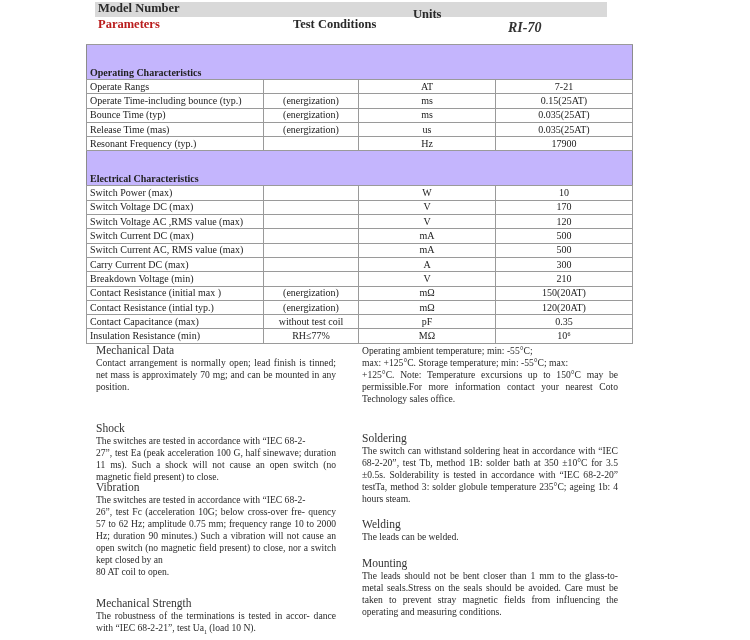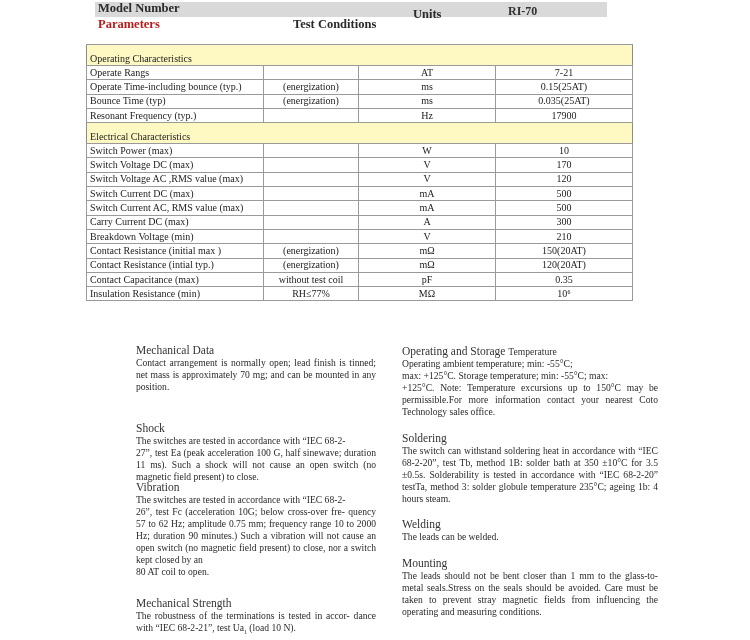--- a/index.html
+++ b/index.html
@@ -8,45 +8,45 @@
       font-family: "Liberation Serif", "DejaVu Serif", serif; color: #222;
     }
     .model-band {
       position: absolute; left: 95px; top: 2px; width: 512px; height: 15px;
       background: #d9d9d9;
     }
     .model-label {
       position: absolute; left: 98px; top: 1px; font-weight: bold; font-size: 12.5px; color: #2a2a2a;
     }
     .model-value {
-      position: absolute; left: 508px; top: 4px; font-weight: bold; font-size: 12px; color: #333;
+      position: absolute; left: 508px; top: 20px; font-weight: bold; font-size: 14px; color: #333; font-style: italic;
     }
     .hdr-param { position: absolute; left: 98px; top: 17px; font-weight: bold; font-size: 12.5px; color: #b91c1c; }
     .hdr-test  { position: absolute; left: 293px; top: 17px; font-weight: bold; font-size: 12.5px; color: #2a2a2a; }
     .hdr-units { position: absolute; left: 413px; top: 7px; font-weight: bold; font-size: 12.5px; color: #2a2a2a; }
 
     table.spec {
       position: absolute; left: 86px; top: 44px; width: 546px;
       border-collapse: collapse; table-layout: fixed;
       border: 1.5px solid #8c8c8c;
       font-size: 10px;
     }
     table.spec td {
       border: 1px solid #9a9a9a;
       height: 13.3px; padding: 0 3px; line-height: 12px;
       white-space: nowrap; overflow: hidden;
     }
     table.spec tr.section td {
-      background: #fef9c3; font-weight: normal; height: 18px; padding-top: 2px;
+      background: #c4b5fd; font-weight: bold; height: 18px; padding-top: 16px;
       vertical-align: bottom; border-left: none; border-right: none;
     }
     table.spec td.c { text-align: center; }
     col.c1 { width: 177px; } col.c2 { width: 95px; } col.c3 { width: 137px; } col.c4 { width: 137px; }
 
-    .sec { position: absolute; font-size: 9.6px; line-height: 12px; color: #2a2a2a; text-align: justify; margin-left: 40px; }
+    .sec { position: absolute; font-size: 9.6px; line-height: 12px; color: #2a2a2a; text-align: justify; }
     .sec h3 {
       margin: 0; font-weight: normal; font-size: 11.5px; line-height: 13px; color: #333;
     }
     .sec p { margin: 0; }
     .sec sub { font-size: 6px; }
     .sec .h-small { font-size: 9.6px; }
   </style>
 </head>
 <body>
 
@@ -80,20 +80,26 @@
         <td class="c">ms</td>
         <td class="c">0.15(25AT)</td>
       </tr>
       <tr>
         <td>Bounce Time (typ)</td>
         <td class="c">(energization)</td>
         <td class="c">ms</td>
         <td class="c">0.035(25AT)</td>
       </tr>
       <tr>
+        <td>Release Time (mas)</td>
+        <td class="c">(energization)</td>
+        <td class="c">us</td>
+        <td class="c">0.035(25AT)</td>
+      </tr>
+      <tr>
         <td>Resonant Frequency  (typ.)</td>
         <td class="c"></td>
         <td class="c">Hz</td>
         <td class="c">17900</td>
       </tr>
       <tr class="section">
         <td colspan="4">Electrical Characteristics</td>
       </tr>
       <tr>
         <td>Switch Power (max)</td>
@@ -181,21 +187,20 @@
   <p>26”, test Fc (acceleration 10G; below cross-over fre- quency 57 to 62 Hz; amplitude  0.75 mm; frequency range 10 to 2000 Hz; duration 90 minutes.) Such a vibration will not cause an open switch (no magnetic field present)  to close, nor a switch kept closed by an</p>
   <p style="text-align:left">80 AT coil to open.</p>
 </div>
 
 <div class="sec" style="left:96px; top:597px; width:240px;">
   <h3>Mechanical Strength</h3>
   <p><span>The robustness  of the terminations  is tested  in accor- dance with “IEC 68-2-21”, test Ua</span><sub>1</sub><span> (load 10 N).</span></p>
 </div>
 
 <div class="sec" style="left:362px; top:345px; width:256px;">
-  <h3><span>Operating and Storage</span> <span class="h-small">Temperature</span></h3>
   <p style="text-align:left">Operating ambient temperature;  min: -55°C;</p>
   <p style="text-align:left">max: +125°C.  Storage temperature;  min: -55°C; max:</p>
   <p>+125°C.  Note: Temperature   excursions up to 150°C may be permissible.For more information contact  your nearest  Coto Technology  sales office.</p>
 </div>
 
 <div class="sec" style="left:362px; top:432px; width:256px;">
   <h3>Soldering</h3>
   <p>The switch can withstand soldering heat in accordance with “IEC 68-2-20”, test Tb, method 1B: solder bath at 350 ±10°C for 3.5 ±0.5s. Solderability is tested in accordance with “IEC 68-2-20” testTa, method 3: solder globule temperature 235°C; ageing 1b: 4 hours steam.</p>
 </div>
 

